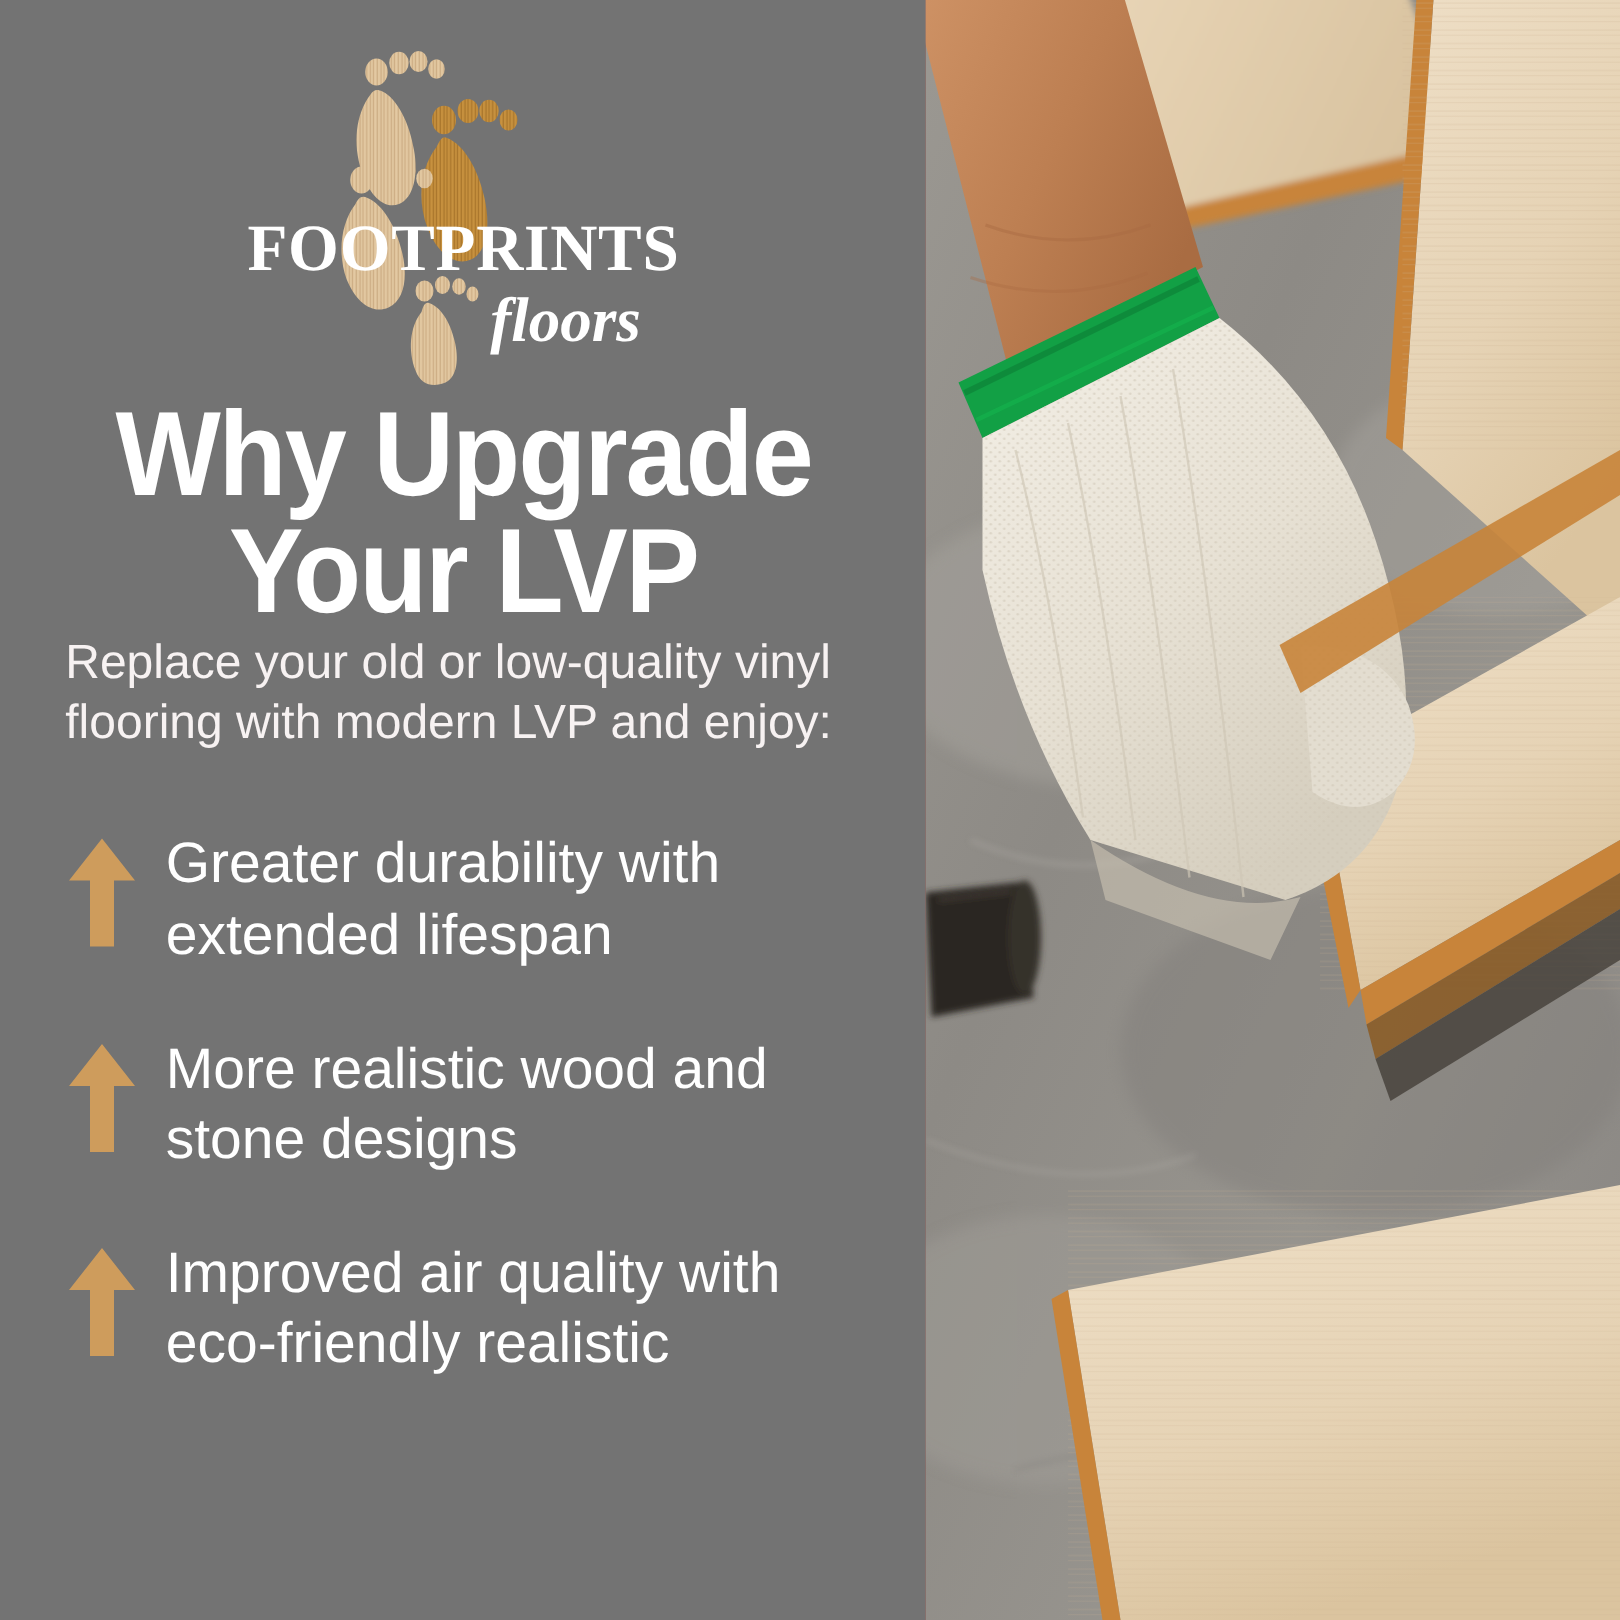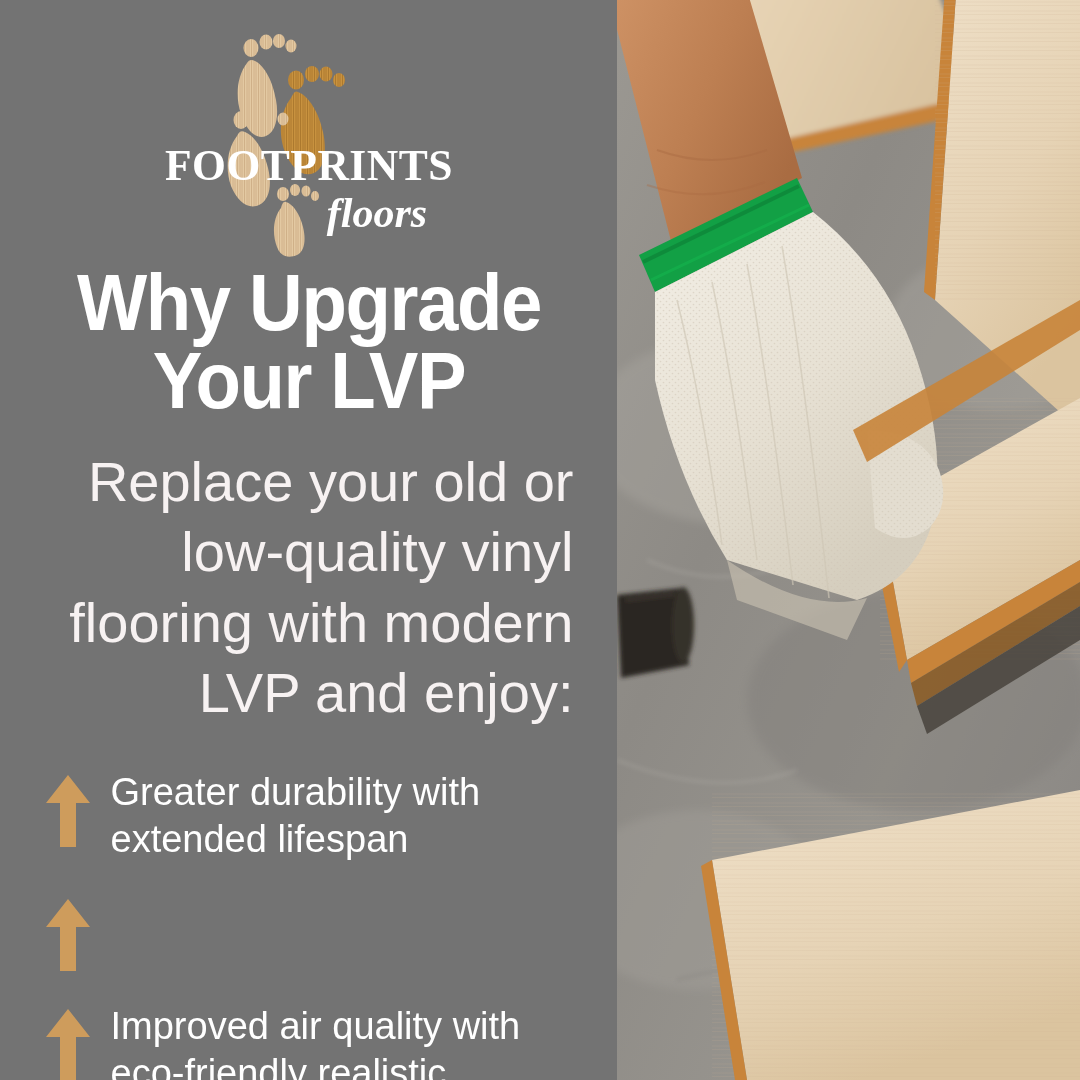--- a/index.html
+++ b/index.html
@@ -31,32 +31,32 @@
     text-align:center; color:#ffffff;
     font-family:"Liberation Sans", sans-serif;
     font-weight:bold; font-size:80px; line-height:0.98;
     letter-spacing:-1.5px;
     transform:scaleX(0.93); transform-origin:center top;
   }
   .headline .hl-line { display:block; white-space:nowrap; }
 
   
   .subhead {
-    width:530px; margin-top:26px;
-    text-align:right; color:#f7f2f2;
-    font-size:56px; line-height:1.26; font-weight:normal;
+    width:530px; 
+    text-align:left; color:#f7f2f2;
+    font-size:32px; line-height:1.26; font-weight:normal;
   }
 
   
   .bullets {
     width:560px; margin-top:38px;
     display:flex; flex-direction:column; gap:28px;
     padding-left:16px;
   }
-  .bullet { display:flex; align-items:flex-start; gap:20px; }
+  .bullet { display:flex; align-items:flex-start; gap:20px;margin-top:12px; }
   .arrow-icon { flex:0 0 46px; width:46px; height:76px; margin-top:6px; }
   .arrow-icon svg { display:block; width:100%; height:100%; }
   .bullet-text {
     color:#ffffff; font-size:38px; line-height:1.24;
     font-weight:normal; padding-top:2px;
   }
 
   
   .photo-panel {
     position:relative; width:463px; height:1080px;
@@ -140,20 +140,21 @@
         </span>
         <span class="bullet-text">Greater durability with extended lifespan</span>
       </li>
 
       <li class="bullet">
         <span class="arrow-icon">
           <svg viewBox="0 0 46 76" xmlns="http://www.w3.org/2000/svg" aria-hidden="true">
             <path d="M23 2 L45 30 L31 30 L31 74 L15 74 L15 30 L1 30 Z" fill="#ce9c5c"></path>
           </svg>
         </span>
+        <span class="bullet-text">More realistic wood and stone designs</span>
       </li>
 
       <li class="bullet">
         <span class="arrow-icon">
           <svg viewBox="0 0 46 76" xmlns="http://www.w3.org/2000/svg" aria-hidden="true">
             <path d="M23 2 L45 30 L31 30 L31 74 L15 74 L15 30 L1 30 Z" fill="#ce9c5c"></path>
           </svg>
         </span>
         <span class="bullet-text">Improved air quality with eco-friendly realistic</span>
       </li>

